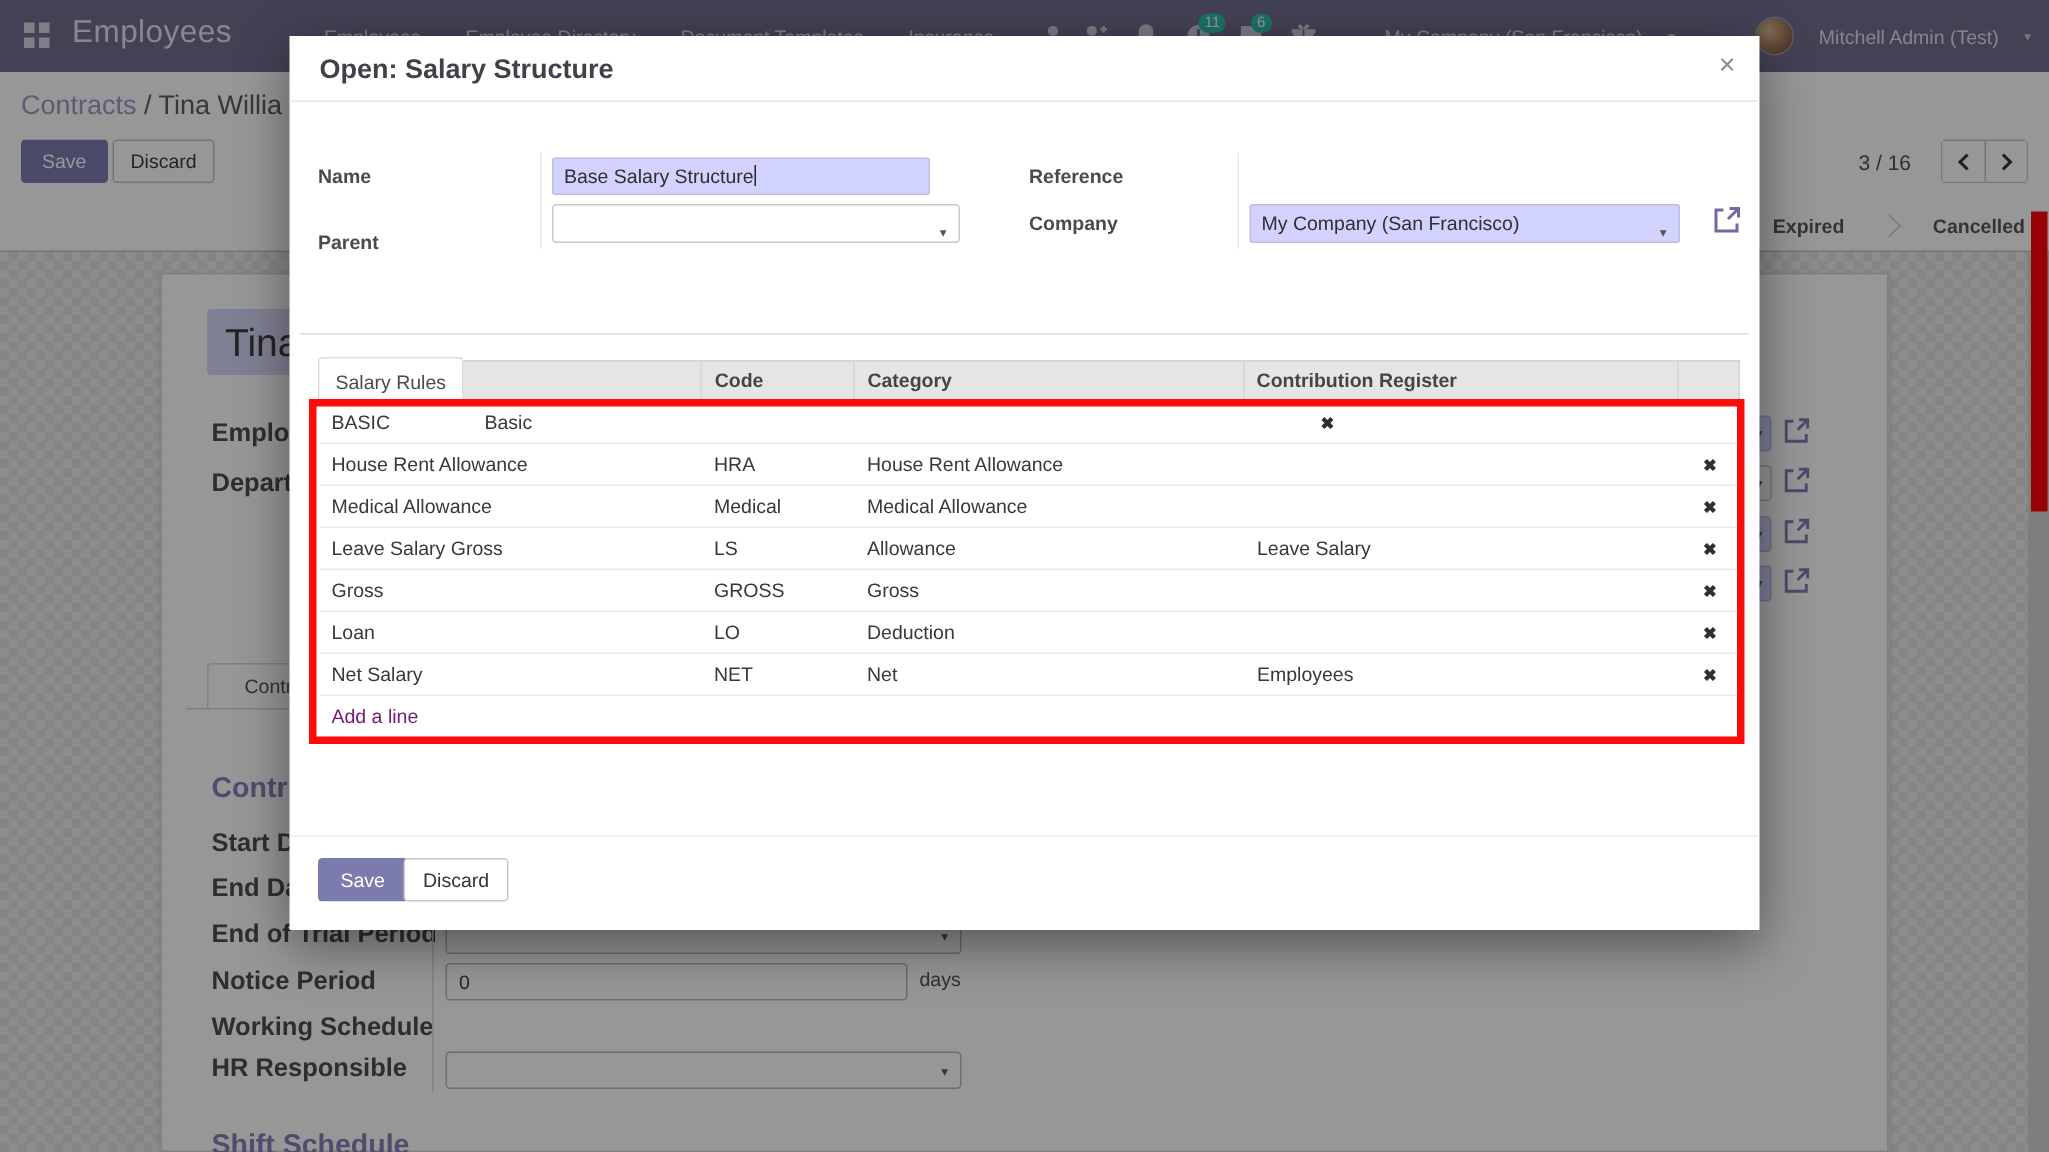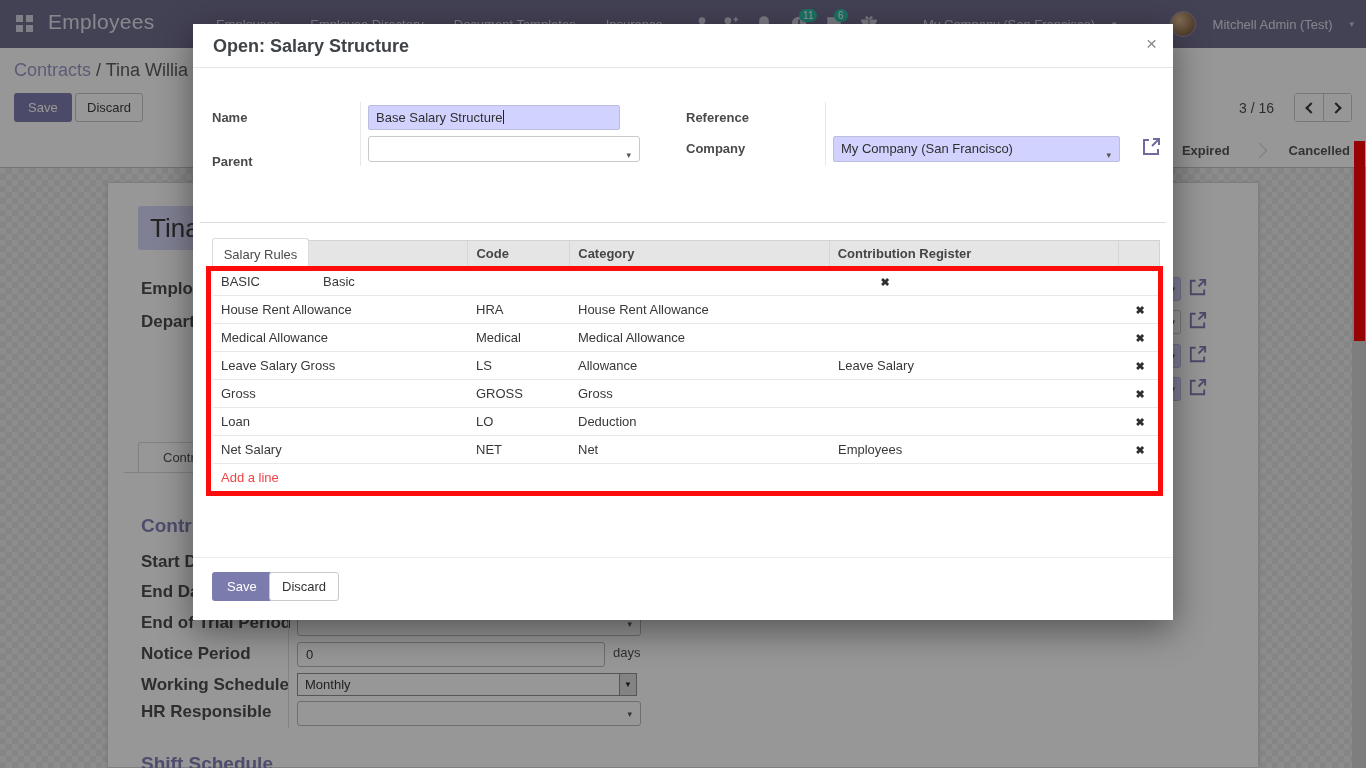--- a/index.html
+++ b/index.html
@@ -105,21 +105,21 @@
   .m-table { position:absolute; left:20px; top:216px; width:947px; font-size:13px; }
   .t-head { display:flex; height:28px; background:#e5e5e5; border:1px solid #d2d2d2; }
   .t-head > div { line-height:26px; padding-left:8px; font-weight:bold; color:#454545; border-right:1px solid #d6d6d6; cursor:pointer; }
   .t-head > div:last-child { border-right:none; }
   .t-row { display:flex; height:28px; border-bottom:1px solid #e8e8e8; background:#fff; cursor:pointer; }
   .t-row > div { line-height:27px; padding-left:8px; color:#383838; overflow:hidden; white-space:nowrap; }
   .c-name { width:255px; } .c-code { width:102px; } .c-cat { width:260px; } .c-reg { width:290px; }
   .c-del { width:40px; text-align:center; padding-left:0 !important; }
   .del-ic { font-size:11px; font-weight:bold; color:#2f2f2f; cursor:pointer; }
   .t-add { height:28px; line-height:28px; padding-left:8px; border-bottom:1px solid #e8e8e8; }
-  .t-add span { color:#ef4444; cursor:pointer; }
+  .t-add span { color:#701a75; cursor:pointer; }
   .red-box { position:absolute; left:13px; top:242px; width:957px; height:230px; border:5px solid #fe0c0c;
     z-index:6; pointer-events:none; }
   .m-footline { position:absolute; left:0; top:533px; width:100%; height:1px; background:#ececec; }
   .m-save { position:absolute; left:19px; top:548px; height:29px; padding:6px 14px; background:#7c7bad; color:#fff; }
   .m-discard { position:absolute; left:76px; top:548px; height:29px; padding:6px 12px; background:#fff; border:1px solid #c9c9c9; color:#333; }
 </style>
 </head>
 <body>
 
 <div class="navbar">
@@ -256,24 +256,20 @@
     <div class="bg-label" style="top:461px;">Notice Period</div>
     <div class="bg-label" style="top:492px;">Working Schedule</div>
     <div class="bg-label" style="top:519px;">HR Responsible</div>
     <div class="col-div"></div>
 
     <div class="bg-field dropdown" style="top:428px; width:344px; height:25px;">
         <span class="dd-caret">▾</span>
       </div>
     <div class="bg-field dropdown" style="top:459px; width:308px; height:25px; line-height:23px; padding-left:8px;">0</div>
     <div class="unit" style="left:505px; top:462px;">days</div>
-    <div class="bg-field" style="top:490px; width:340px; height:23px; border:1px solid #8f8f8f; line-height:21px; padding-left:7px;">
-      <span>Monthly</span>
-      <span class="sel-btn">▼</span>
-    </div>
     <div class="bg-field dropdown" style="top:518px; width:344px; height:25px;">
         <span class="dd-caret">▾</span>
       </div>
 
     <div class="bg-h2" style="top:570px;">Shift Schedule</div>
   </div>
 </div>
 
 <div class="red-strip"></div>
 

